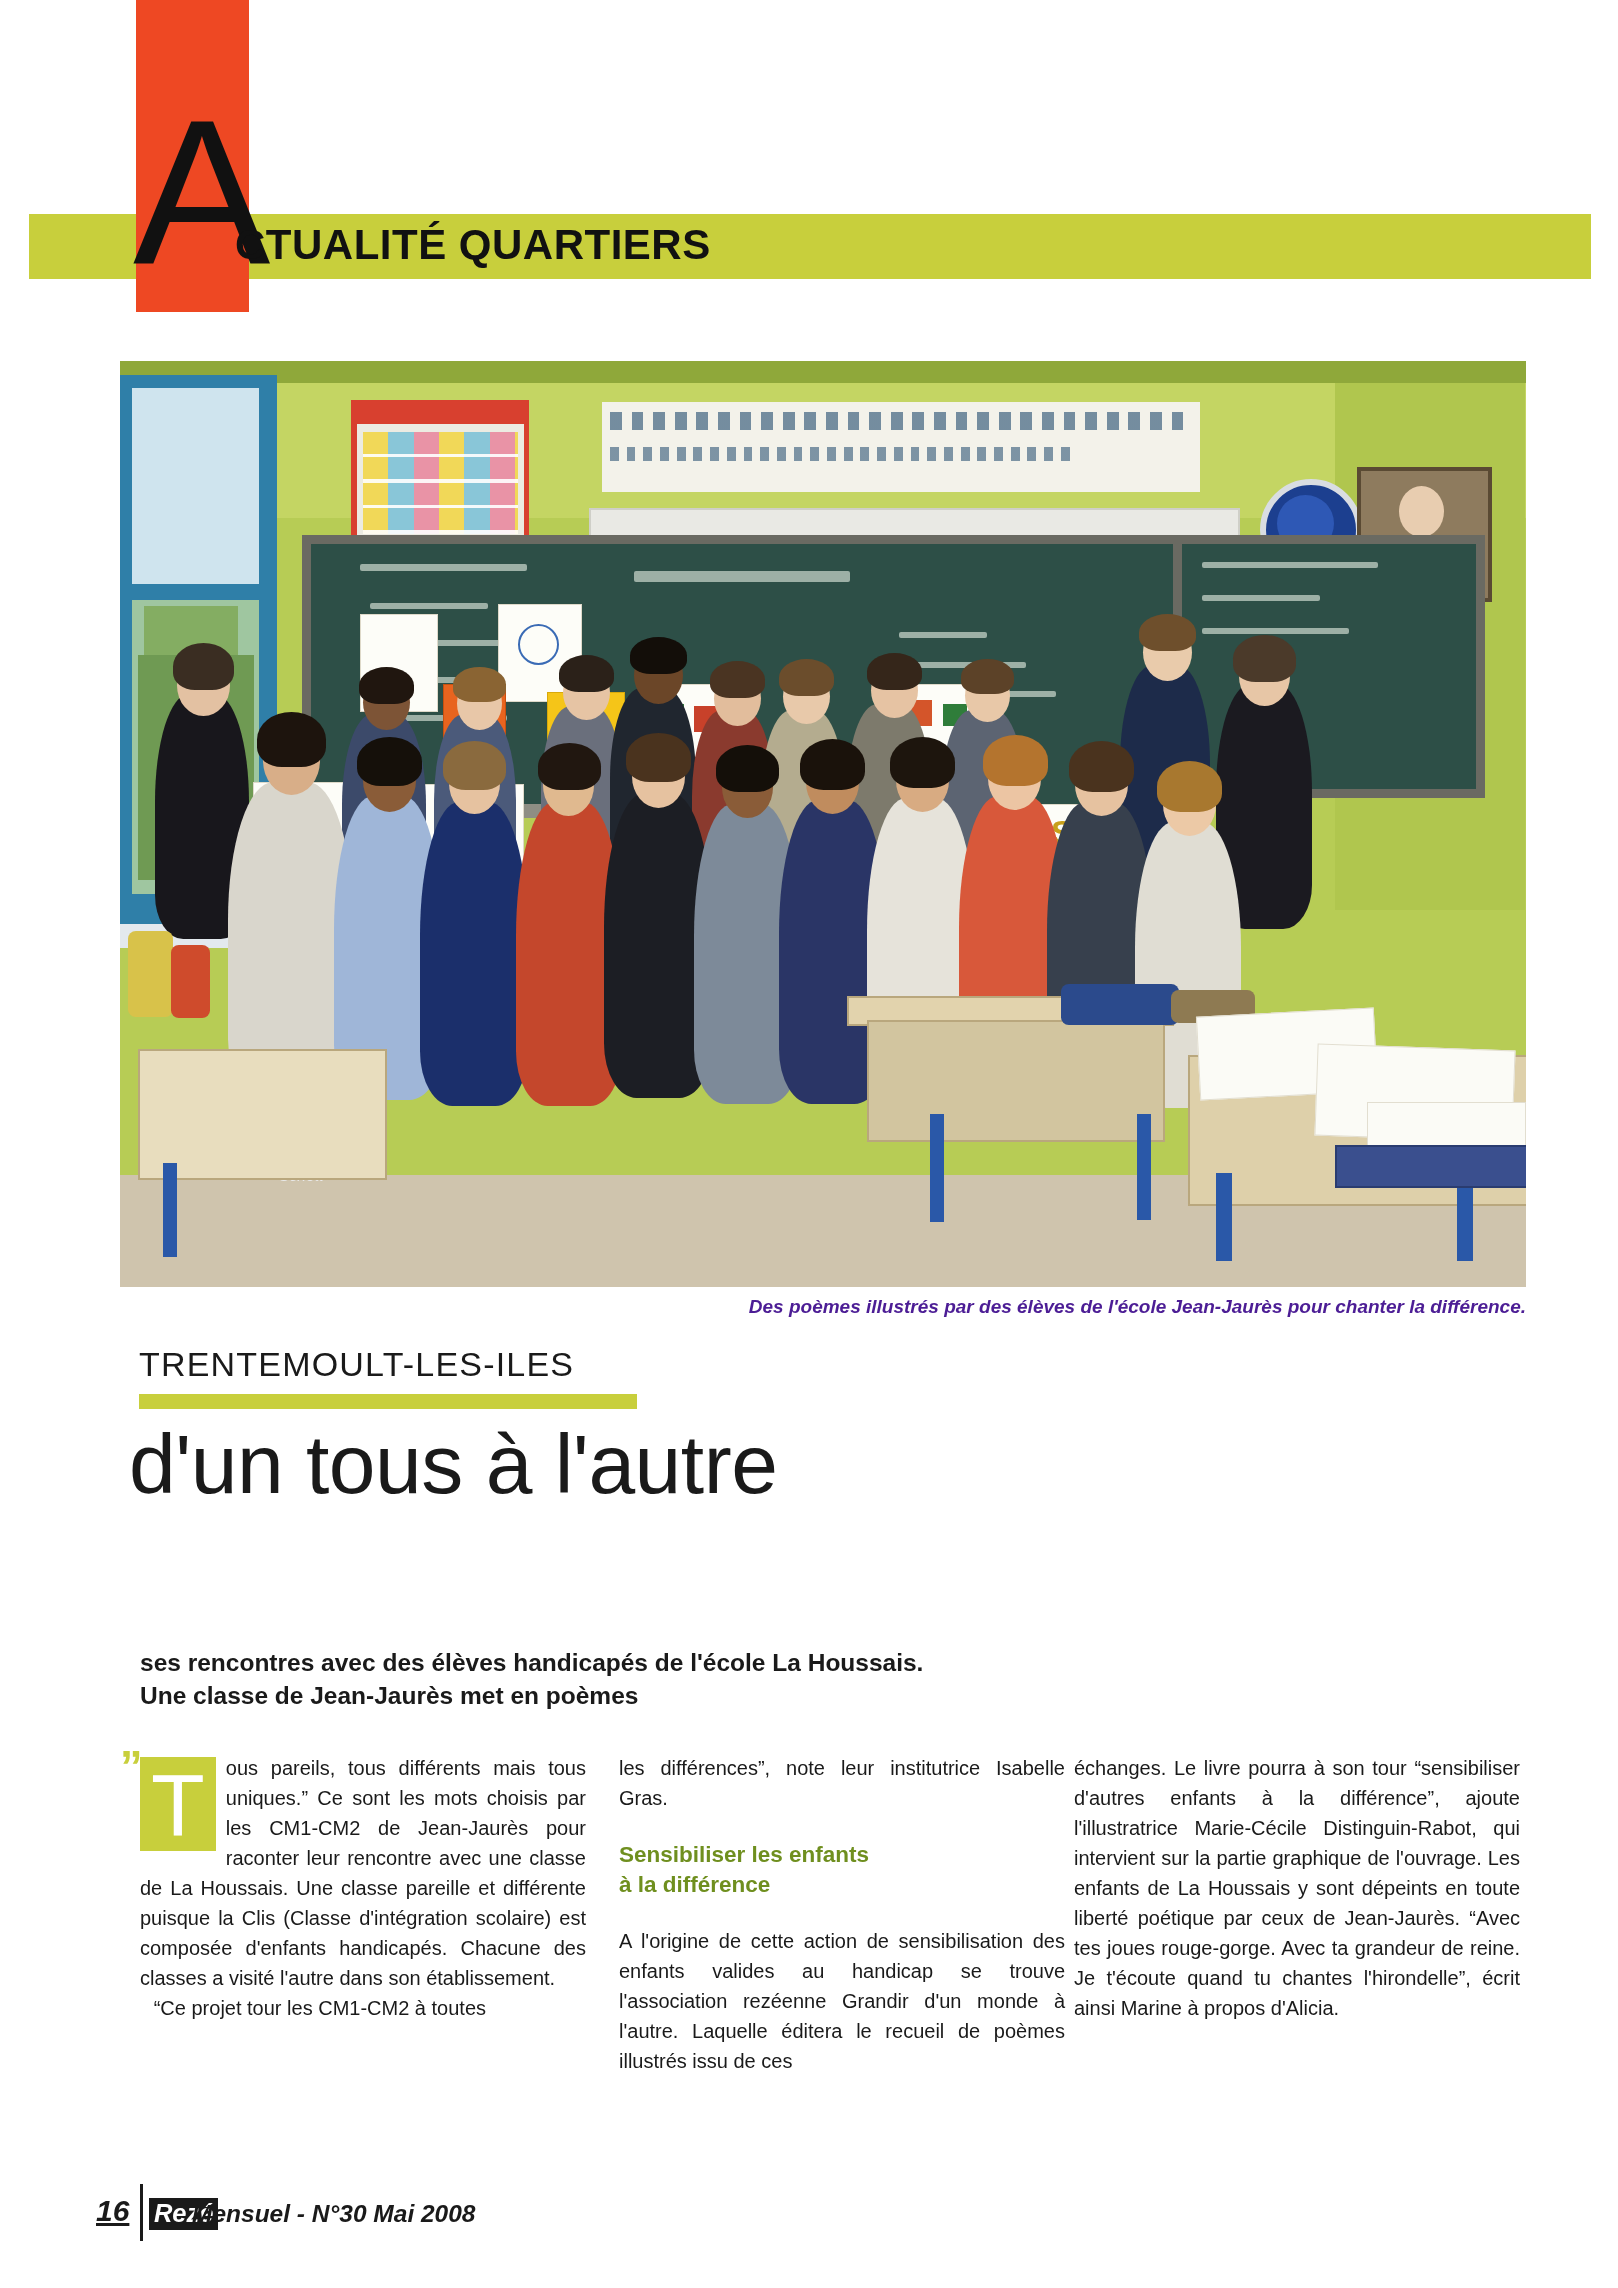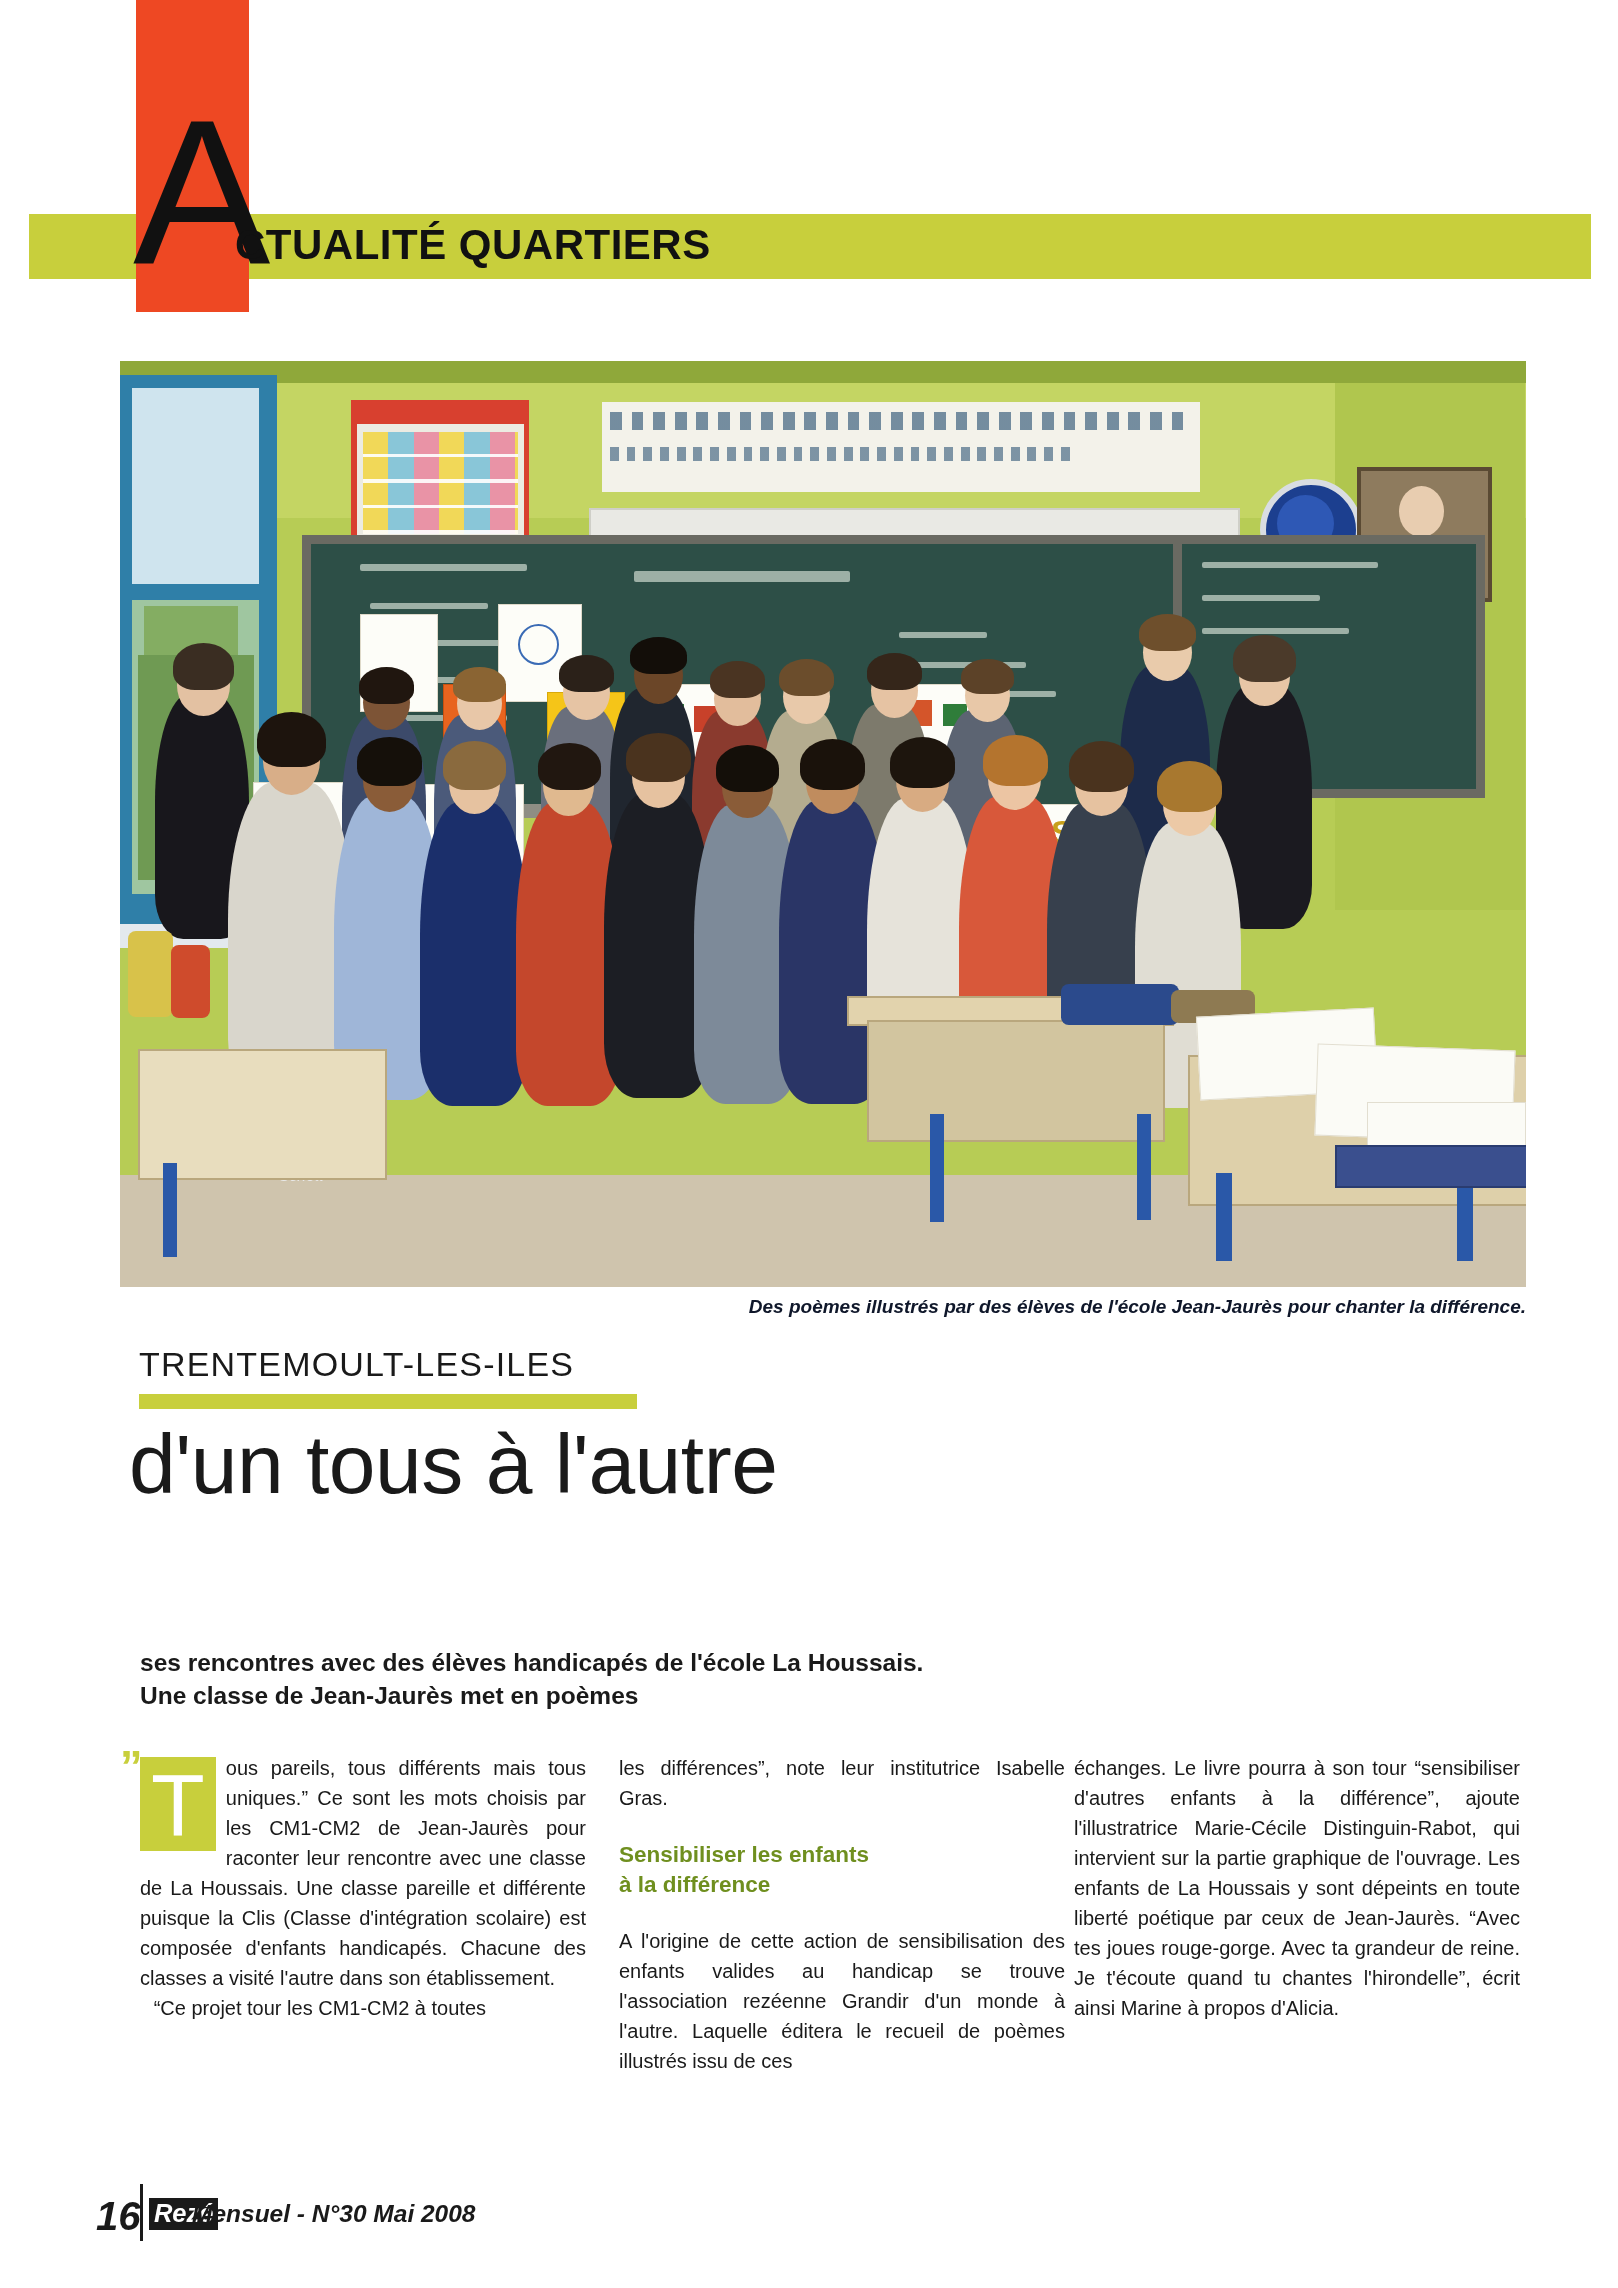--- a/index.html
+++ b/index.html
@@ -146,21 +146,21 @@
   
   .caption {
     position: absolute;
     left: 120px;
     top: 1296px;
     width: 1406px;
     text-align: right;
     font-size: 19px;
     font-style: italic;
     font-weight: 700;
-    color: #0f172a;
+    color: #4c1d95;
   }
 
   
   .kicker {
     position: absolute;
     left: 139px;
     top: 1345px;
     font-size: 34px;
     letter-spacing: 1.2px;
     color: #1a1a1a;
@@ -251,24 +251,25 @@
     left: 140px;
     top: 2184px;
     width: 2.9px;
     height: 57px;
     background: #1a1a1a;
   }
   .folio {
     position: absolute;
     left: 96px;
     top: 2194px;
-    font-size: 40px;
+    font-size: 30px;
     font-weight: 700;
     font-style: italic;
     color: #1a1a1a;
+    text-decoration: underline;
   }
   .footer-brandbox {
     position: absolute;
     left: 149px;
     top: 2198px;
     background: #1a1a1a;
     color: #fff;
     font-size: 25.5px;
     font-weight: 700;
     font-style: italic;

